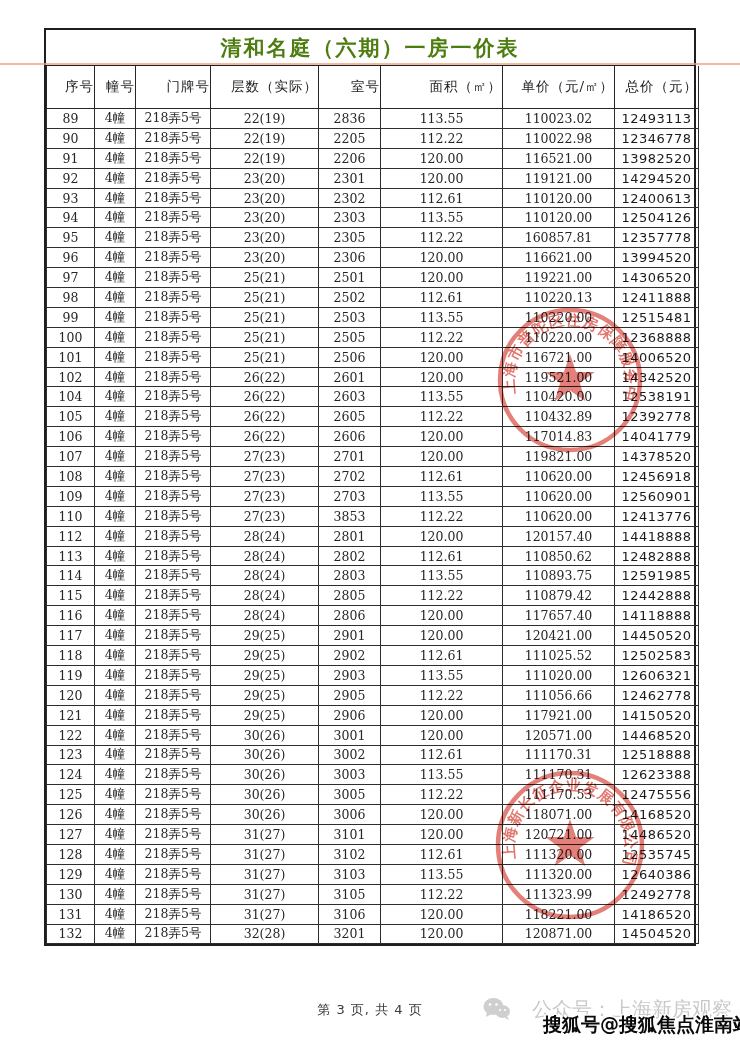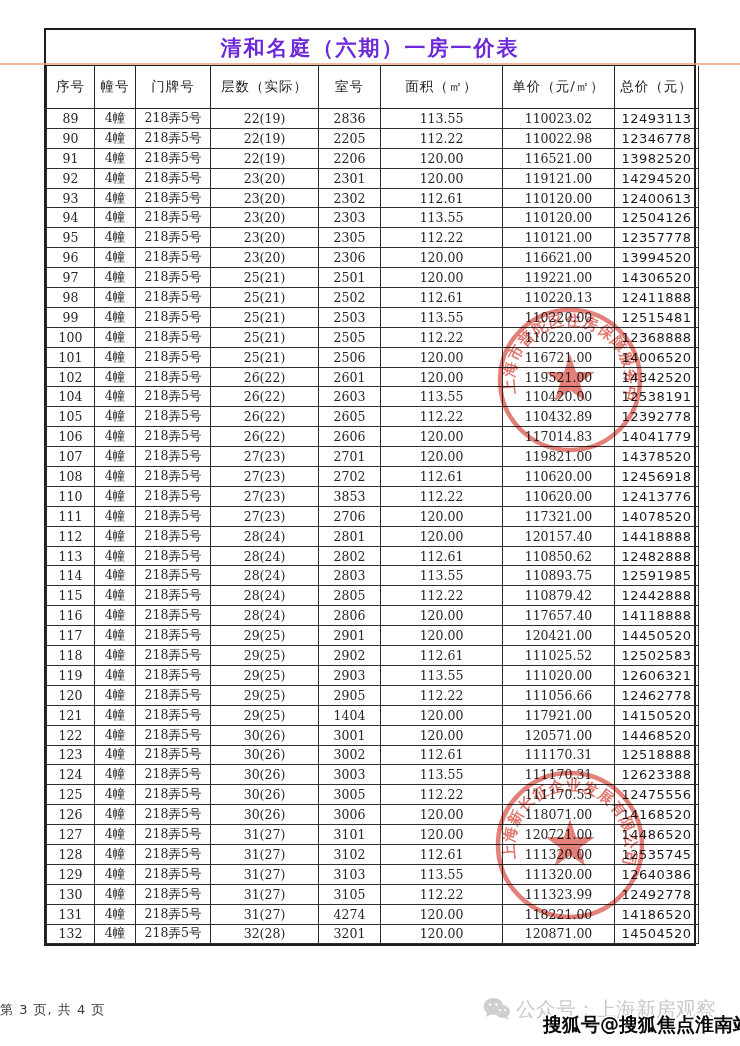--- a/index.html
+++ b/index.html
@@ -12,54 +12,54 @@
     position:absolute;left:0;top:63px;width:740px;height:2px;
     background:rgba(240,160,125,0.75);z-index:6;pointer-events:none;
   }
   .sheet{
     position:absolute;left:44px;top:28px;width:652px;
     border:2px solid #1e1e1e;background:#fff;box-sizing:border-box;
   }
   .sheet-title{
     height:35px;line-height:35px;text-align:center;
     font-size:21px;font-weight:bold;letter-spacing:2px;
-    border-bottom:1px solid #1e1e1e;color:#6d28d9;
+    border-bottom:1px solid #1e1e1e;color:#4d7c0f;
   }
   table.price{
     width:100%;border-collapse:collapse;table-layout:fixed;
   }
   table.price th{
-    height:42px;font-size:13.5px;font-weight:normal;text-align:center;
+    height:42px;font-size:13.5px;font-weight:normal;text-align:right;
     border:1px solid #262626;padding:0;color:#1c1c1c;letter-spacing:1px;margin-top:12px;
   }
   table.price td{
     height:18.9px;font-size:12.5px;text-align:center;vertical-align:middle;
     border:1px solid #2e2e2e;padding:0;color:#262626;
     white-space:nowrap;overflow:hidden;
   }
   table.price td.total-col{
     font-family:"DejaVu Sans","Liberation Sans",sans-serif;
     font-size:13px;letter-spacing:0.5px;color:#1a1a1a;
   }
   table.price tr:first-child th{border-top:none;}
   .stamp{
     position:absolute;width:164px;height:164px;z-index:8;
     mix-blend-mode:multiply;opacity:0.85;pointer-events:none;
   }
   .stamp-1{left:488px;top:298px;}
   .stamp-2{left:488px;top:763px;}
   .footer-page{
-    position:absolute;left:0;top:1001px;width:740px;text-align:left;
+    position:absolute;left:0;top:1001px;width:740px;text-align:center;
     font-size:13px;color:#3a3a3a;
     font-family:"DejaVu Sans","Liberation Sans",sans-serif;z-index:4;
     letter-spacing:1px;
   }
   .footer-wechat{
     position:absolute;left:483px;top:995px;height:28px;display:flex;
-    align-items:center;gap:6px;color:#c9c9c9;font-size:20px;
+    align-items:center;gap:22px;color:#c9c9c9;font-size:20px;
     font-family:"DejaVu Sans","Liberation Sans",sans-serif;z-index:4;
     white-space:nowrap;
   }
   .footer-watermark{
     position:absolute;left:543px;top:1012px;z-index:9;
     font-family:"DejaVu Sans","Liberation Sans",sans-serif;
     font-size:19px;font-weight:bold;color:#0a0a0a;white-space:nowrap;
     text-shadow:-1.5px -1.5px 0 #fff,1.5px -1.5px 0 #fff,
                 -1.5px 1.5px 0 #fff,1.5px 1.5px 0 #fff,
                 0 -1.5px 0 #fff,0 1.5px 0 #fff,-1.5px 0 0 #fff,1.5px 0 0 #fff;
@@ -157,21 +157,21 @@
           <td>110120.00</td>
           <td class="total-col">12504126</td>
         </tr>
         <tr>
           <td>95</td>
           <td>4幢</td>
           <td>218弄5号</td>
           <td>23(20)</td>
           <td>2305</td>
           <td>112.22</td>
-          <td>110121.00</td>
+          <td>160857.81</td>
           <td class="total-col">12357778</td>
         </tr>
         <tr>
           <td>96</td>
           <td>4幢</td>
           <td>218弄5号</td>
           <td>23(20)</td>
           <td>2306</td>
           <td>120.00</td>
           <td>116621.00</td>
@@ -281,40 +281,40 @@
           <td>108</td>
           <td>4幢</td>
           <td>218弄5号</td>
           <td>27(23)</td>
           <td>2702</td>
           <td>112.61</td>
           <td>110620.00</td>
           <td class="total-col">12456918</td>
         </tr>
         <tr>
+          <td>109</td>
+          <td>4幢</td>
+          <td>218弄5号</td>
+          <td>27(23)</td>
+          <td>2703</td>
+          <td>113.55</td>
+          <td>110620.00</td>
+          <td class="total-col">12560901</td>
+        </tr>
+        <tr>
           <td>110</td>
           <td>4幢</td>
           <td>218弄5号</td>
           <td>27(23)</td>
           <td>3853</td>
           <td>112.22</td>
           <td>110620.00</td>
           <td class="total-col">12413776</td>
         </tr>
         <tr>
-          <td>111</td>
-          <td>4幢</td>
-          <td>218弄5号</td>
-          <td>27(23)</td>
-          <td>2706</td>
-          <td>120.00</td>
-          <td>117321.00</td>
-          <td class="total-col">14078520</td>
-        </tr>
-        <tr>
           <td>112</td>
           <td>4幢</td>
           <td>218弄5号</td>
           <td>28(24)</td>
           <td>2801</td>
           <td>120.00</td>
           <td>120157.40</td>
           <td class="total-col">14418888</td>
         </tr>
         <tr>
@@ -395,21 +395,21 @@
           <td>2905</td>
           <td>112.22</td>
           <td>111056.66</td>
           <td class="total-col">12462778</td>
         </tr>
         <tr>
           <td>121</td>
           <td>4幢</td>
           <td>218弄5号</td>
           <td>29(25)</td>
-          <td>1404</td>
+          <td>2906</td>
           <td>120.00</td>
           <td>117921.00</td>
           <td class="total-col">14150520</td>
         </tr>
         <tr>
           <td>122</td>
           <td>4幢</td>
           <td>218弄5号</td>
           <td>30(26)</td>
           <td>3001</td>
@@ -495,21 +495,21 @@
           <td>3105</td>
           <td>112.22</td>
           <td>111323.99</td>
           <td class="total-col">12492778</td>
         </tr>
         <tr>
           <td>131</td>
           <td>4幢</td>
           <td>218弄5号</td>
           <td>31(27)</td>
-          <td>4274</td>
+          <td>3106</td>
           <td>120.00</td>
           <td>118221.00</td>
           <td class="total-col">14186520</td>
         </tr>
         <tr>
           <td>132</td>
           <td>4幢</td>
           <td>218弄5号</td>
           <td>32(28)</td>
           <td>3201</td>

